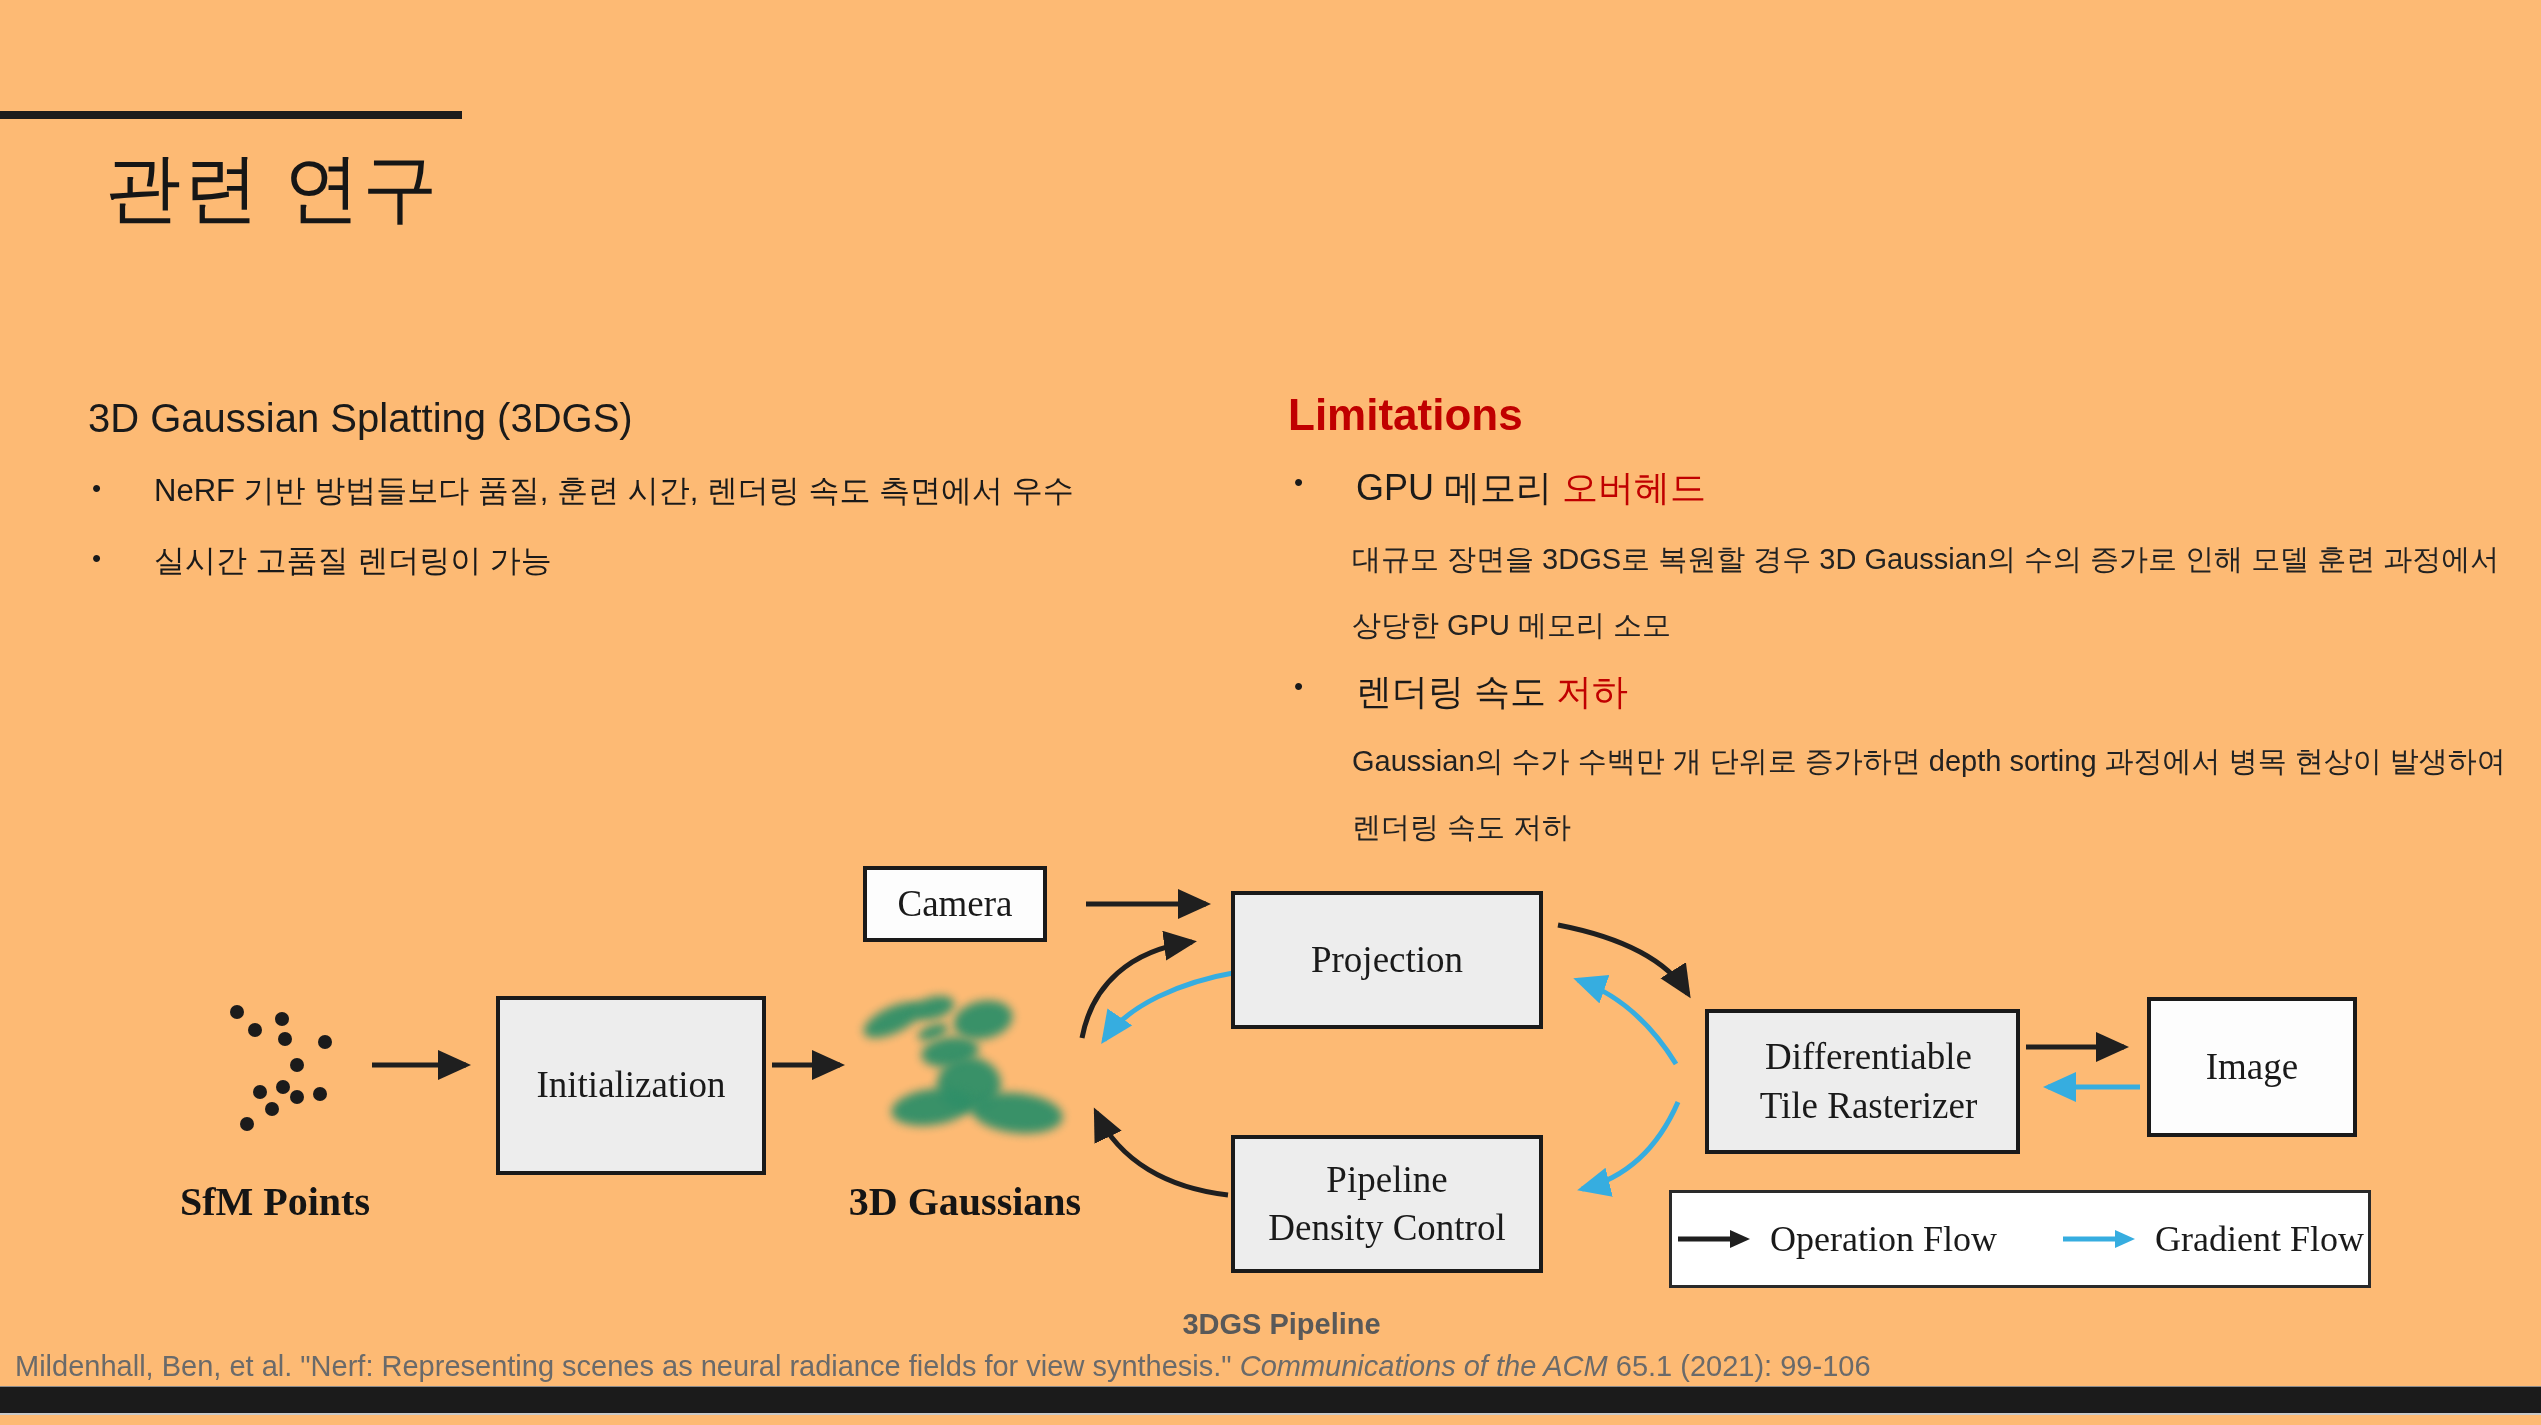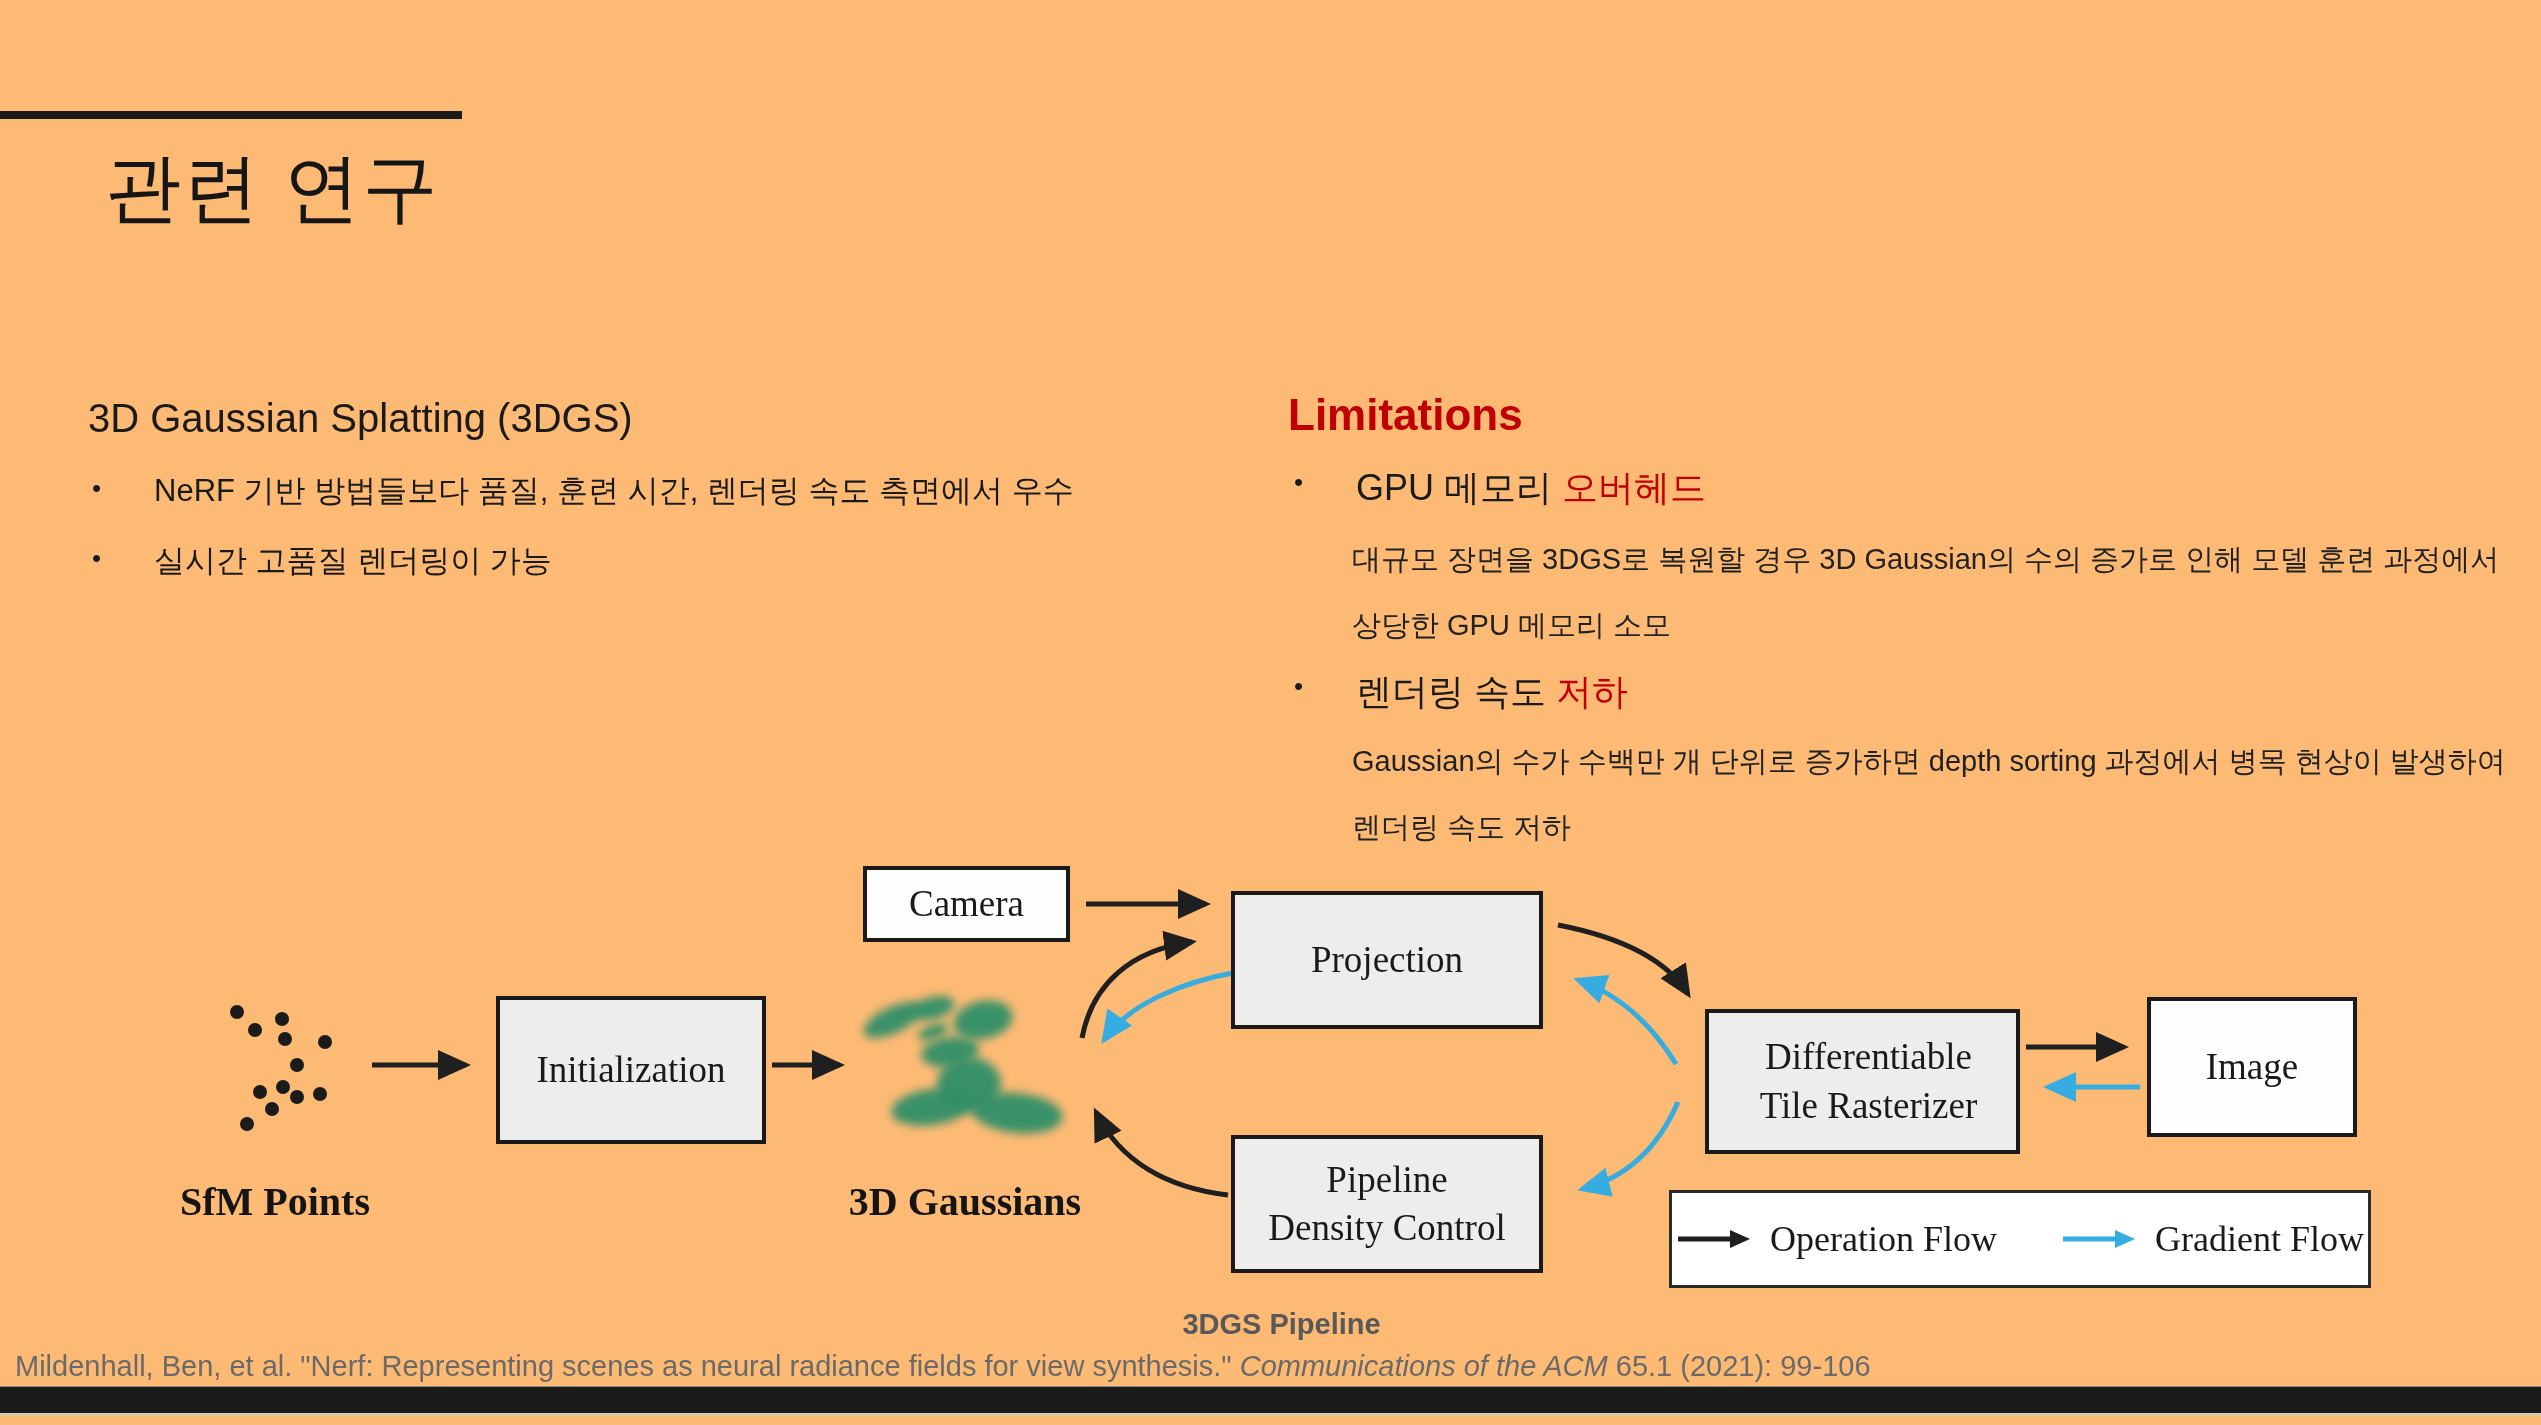--- a/index.html
+++ b/index.html
@@ -130,37 +130,37 @@
       <div class="sfm-dot" style="left: 85px; top: 68px;"></div>
       <div class="sfm-dot" style="left: 48px; top: 95px;"></div>
       <div class="sfm-dot" style="left: 71px; top: 90px;"></div>
       <div class="sfm-dot" style="left: 85px; top: 100px;"></div>
       <div class="sfm-dot" style="left: 108px; top: 97px;"></div>
       <div class="sfm-dot" style="left: 35px; top: 127px;"></div>
       <div class="sfm-dot" style="left: 60px; top: 112px;"></div>
     </div>
   <div class="diagram-label" style="left:165px;top:1178px;width:220px;">SfM Points</div>
 
-  <div class="box" style="left:496px;top:996px;width:270px;height:148px;">
+  <div class="box" style="left:496px;top:996px;width:270px;height:179px;">
     <span>Initialization</span>
   </div>
 
   <div id="gaussians-illustration" class="abs">
     <div class="blob" style="left:6px;top:12px;width:64px;height:26px;transform:rotate(-25deg);"></div>
     <div class="blob" style="left:56px;top:2px;width:44px;height:22px;transform:rotate(-15deg);"></div>
     <div class="blob" style="left:62px;top:30px;width:32px;height:14px;transform:rotate(-20deg);"></div>
     <div class="blob" style="left:98px;top:6px;width:60px;height:38px;transform:rotate(-12deg);"></div>
     <div class="blob" style="left:66px;top:42px;width:58px;height:30px;transform:rotate(-8deg);"></div>
     <div class="blob" style="left:82px;top:62px;width:64px;height:54px;"></div>
     <div class="blob" style="left:36px;top:94px;width:82px;height:36px;transform:rotate(-8deg);"></div>
     <div class="blob" style="left:116px;top:98px;width:92px;height:40px;transform:rotate(6deg);"></div>
   </div>
   <div class="diagram-label" style="left:845px;top:1178px;width:240px;">3D Gaussians</div>
 
-  <div class="box white" style="left:863px;top:866px;width:207px;height:76px;">
+  <div class="box white" style="left:863px;top:866px;width:184px;height:76px;">
     <span>Camera</span>
   </div>
 
   <div class="box" style="left:1231px;top:891px;width:312px;height:138px;">
     <span>Projection</span>
   </div>
 
   <div class="box" style="left:1231px;top:1135px;width:312px;height:138px;">
     <span>Pipeline</span>
     <span>Density Control</span>

